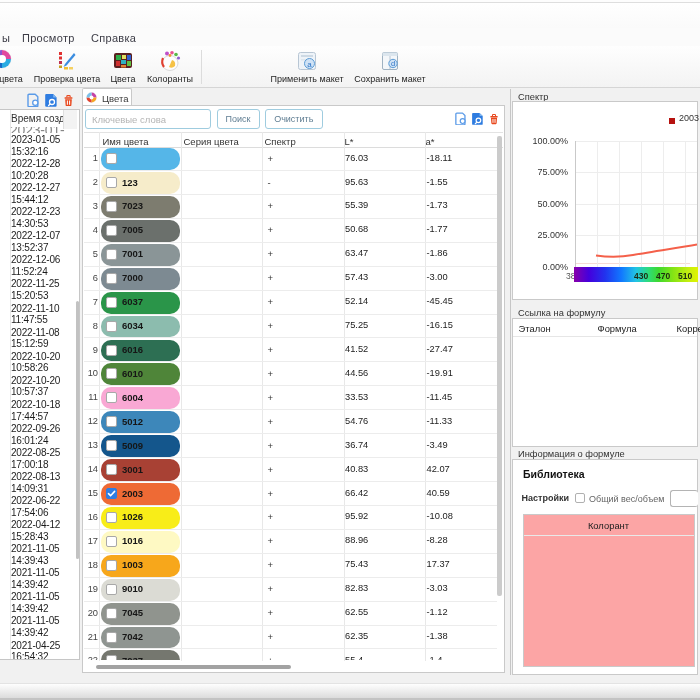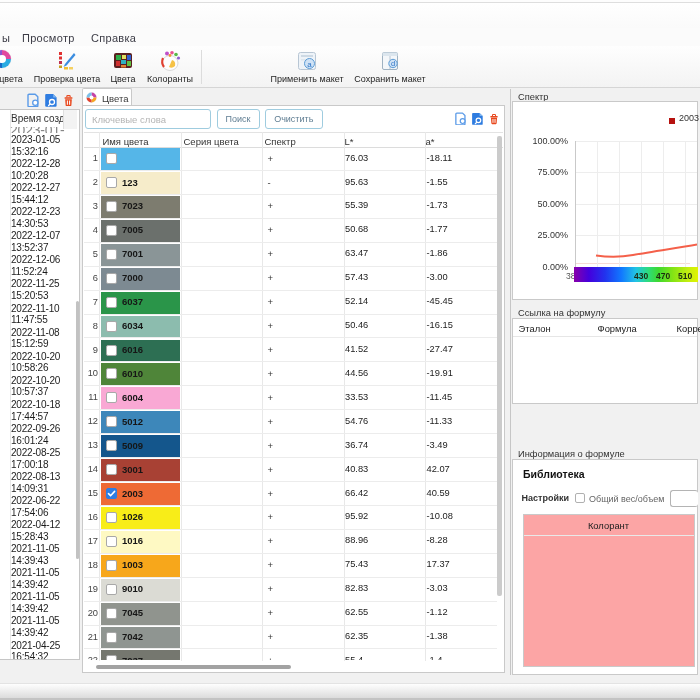--- a/index.html
+++ b/index.html
@@ -31,21 +31,21 @@
 #tab span { position:absolute; left:19px; top:4px; font-size:9.5px; color:#3a3a3a; }
 #cpanel { left:82px; top:105px; width:423px; height:568px; background:#fff; border:1px solid #c9c9c9; }
 #search { position:absolute; left:2px; top:2.5px; width:126px; height:20px; border:1.5px solid #9fccdf; border-radius:3px; background:#fff; }
 #search span { position:absolute; left:6px; top:4px; font-size:9.5px; color:#b4b4b4; }
 .btn { position:absolute; top:2.5px; height:20px; border:1.5px solid #9fccdf; border-radius:3px; background:#fff; font-size:9px; color:#5f7d92; text-align:center; line-height:18px; }
 #thead { position:absolute; left:1px; top:25.5px; width:419px; height:16.7px; border-top:1px solid #e3e3e3; border-bottom:1px solid #dcdcdc; }
 #thead span { position:absolute; top:3px; font-size:9.5px; color:#333; }
 #tbody { position:absolute; left:1px; top:41.2px; width:421px; height:513.3px; overflow:hidden; }
 .tr { position:absolute; left:0; width:413px; height:23.92px; border-bottom:1px solid #ececec; }
 .tr .num { position:absolute; left:0px; top:6px; width:14px; text-align:right; font-size:9.3px; color:#444; }
-.tr .sw { position:absolute; left:17px; top:1px; width:78.5px; height:21.9px; }
+.tr .sw { position:absolute; left:17px; top:1px; width:78.5px; height:21.9px;border-radius:10px; }
 .cb { position:absolute; left:4.5px; top:5px; width:11px; height:11px; background:#fff; border:1px solid #a8a8a8; border-radius:2px; }
 .cb.chk { background:#2f7de1; border-color:#2f7de1; }
 .cb.chk svg { position:absolute; left:-1px; top:-1px; }
 .swl { position:absolute; left:21px; top:4.5px; font-size:9.5px; font-weight:600; color:#161616; }
 .c-sp { position:absolute; left:183.5px; top:5.5px; font-size:9.5px; color:#333; }
 .c-l { position:absolute; left:261px; top:5.5px; font-size:9.3px; color:#222; }
 .c-a { position:absolute; left:342.5px; top:5.5px; font-size:9.3px; color:#222; }
 .vgrid { position:absolute; top:25.5px; width:1px; height:529px; background:#e8e8e8; }
 #hscroll { position:absolute; left:13px; top:559px; width:195px; height:3.5px; background:#a2a2a2; border-radius:2px; }
 
@@ -322,21 +322,21 @@
         <span class="c-l">52.14</span>
         <span class="c-a">-45.45</span>
       </div>
 <div class="tr" style="top:167.4px">
         <span class="num">8</span>
         <span class="sw" style="background:#8cbcae">
           <span class="cb"></span>
           <span class="swl">6034</span>
         </span>
         <span class="c-sp">+</span>
-        <span class="c-l">50.46</span>
+        <span class="c-l">75.25</span>
         <span class="c-a">-16.15</span>
       </div>
 <div class="tr" style="top:191.4px">
         <span class="num">9</span>
         <span class="sw" style="background:#2d6f53">
           <span class="cb"></span>
           <span class="swl">6016</span>
         </span>
         <span class="c-sp">+</span>
         <span class="c-l">41.52</span>
@@ -505,21 +505,21 @@
 <span class="wlab" style="left:566px;top:270.5px;color:#555;font-weight:400">380</span>
 <div class="abs" id="rainbow" style="left:574px;top:267px;width:123.5px;height:15px"></div>
 <span class="wlab" style="left:634px;top:270.5px">430</span>
 <span class="wlab" style="left:656px;top:270.5px">470</span>
 <span class="wlab" style="left:678px;top:270.5px">510</span>
 <svg class="abs" style="left:575px;top:140px" width="122" height="127" viewBox="0 0 122 127">
 <path d="M21 115.5 C 32 117, 44 117.5, 58 115 C 76 111.8, 100 108.2, 122 104.5" fill="none" stroke="#f4604a" stroke-width="2"></path>
 </svg>
 
 <span class="glabel" style="left:518px;top:307.5px">Ссылка на формулу</span>
-<div class="gbox" style="left:511.5px;top:318px;width:186.5px;height:86px">
+<div class="gbox" style="left:511.5px;top:318px;width:186.5px;height:129px">
   <div id="f-ethead" style="position:relative;width:100%;height:18px;border-bottom:1px solid #e6e6e6">
     <span style="left:6px;top:4px">Эталон</span>
     <span style="left:85px;top:4px">Формула</span>
     <span style="left:164px;top:4px">Корре</span>
   </div>
 </div>
 
 <span class="glabel" style="left:518px;top:448.5px">Информация о формуле</span>
 <div class="gbox" style="left:511.5px;top:459px;width:186.5px;height:216px"></div>
 <span class="abs" style="left:523px;top:468px;font-size:10.5px;font-weight:bold;color:#111">Библиотека</span>

